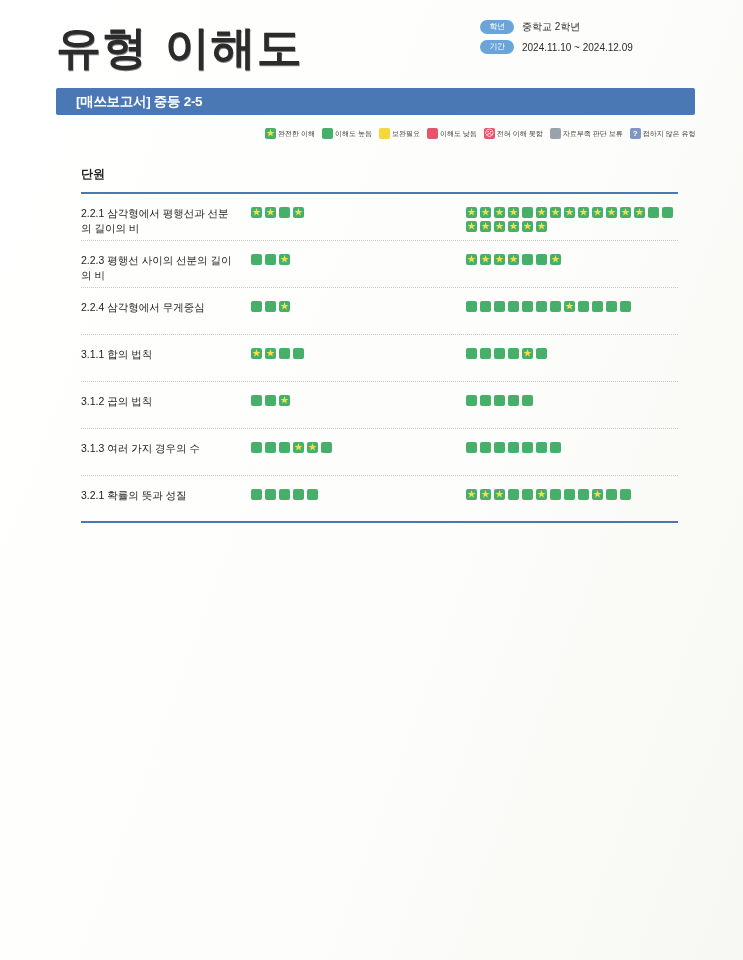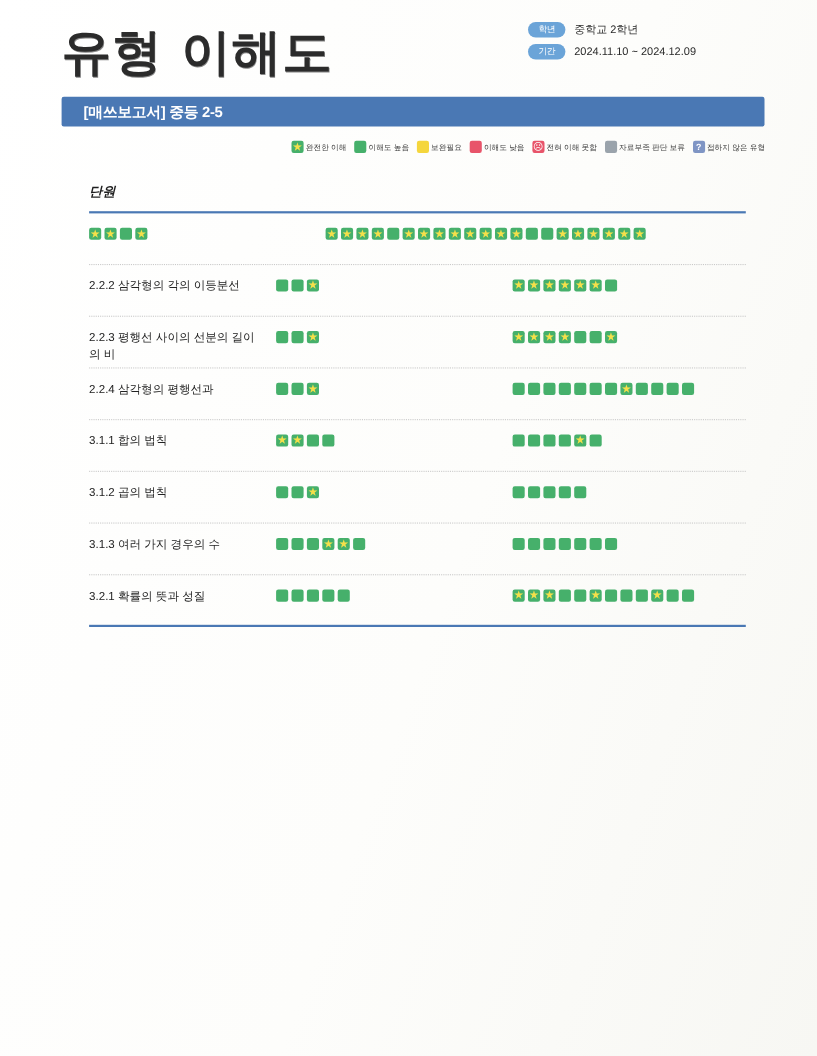--- a/index.html
+++ b/index.html
@@ -176,21 +176,21 @@
   .thead {
     display: flex;
     border-bottom: 2px solid #4a78b4;
     padding-bottom: 9px;
   }
   .th {
     font-size: 12px;
     font-weight: bold;
     color: #1f1f1f;
   }
-  .col-unit { width: 170px; font-style: italic; }
+  .col-unit { width: 170px; }
   .col-basic { width: 215px; }
   .col-adv { flex: 1; }
 
   .trow {
     display: flex;
     align-items: flex-start;
     border-bottom: 1px dotted #c9c9c9;
     min-height: 47px;
     padding-top: 12px;
     box-sizing: border-box;
@@ -292,86 +292,70 @@
           <span class="legend-label">접하지 않은 유형</span>
         </div>
       </div>
 
     <div class="table">
       <div class="thead">
         <div class="th col-unit">단원</div>
       </div>
       <div id="tbody">
           <div class="trow">
-            <div class="cell-basic">
-              <span class="box star" style="background: rgb(70, 176, 107);"></span>
-              <span class="box star" style="background: rgb(70, 176, 107);"></span>
-              <span class="box" style="background: rgb(70, 176, 107);"></span>
-              <span class="box star" style="background: rgb(70, 176, 107);"></span>
-            </div>
-            <div class="cell-adv">
-              <span class="box star" style="background: rgb(70, 176, 107);"></span>
-              <span class="box star" style="background: rgb(70, 176, 107);"></span>
-              <span class="box star" style="background: rgb(70, 176, 107);"></span>
-              <span class="box star" style="background: rgb(70, 176, 107);"></span>
-              <span class="box" style="background: rgb(70, 176, 107);"></span>
-              <span class="box star" style="background: rgb(70, 176, 107);"></span>
-              <span class="box star" style="background: rgb(70, 176, 107);"></span>
-              <span class="box star" style="background: rgb(70, 176, 107);"></span>
-              <span class="box star" style="background: rgb(70, 176, 107);"></span>
-              <span class="box star" style="background: rgb(70, 176, 107);"></span>
-              <span class="box star" style="background: rgb(70, 176, 107);"></span>
-              <span class="box star" style="background: rgb(70, 176, 107);"></span>
-              <span class="box star" style="background: rgb(70, 176, 107);"></span>
-              <span class="box" style="background: rgb(70, 176, 107);"></span>
-              <span class="box" style="background: rgb(70, 176, 107);"></span>
-              <span class="box star" style="background: rgb(70, 176, 107);"></span>
-              <span class="box star" style="background: rgb(70, 176, 107);"></span>
-              <span class="box star" style="background: rgb(70, 176, 107);"></span>
-              <span class="box star" style="background: rgb(70, 176, 107);"></span>
-              <span class="box star" style="background: rgb(70, 176, 107);"></span>
-              <span class="box star" style="background: rgb(70, 176, 107);"></span>
-            </div>
-          </div>
-          <div class="trow">
-            <div class="cell-unit">2.2.2 삼각형의 각의 이등분선</div>
-            <div class="cell-basic">
-              <span class="box" style="background: rgb(70, 176, 107);"></span>
-              <span class="box" style="background: rgb(70, 176, 107);"></span>
-              <span class="box star" style="background: rgb(70, 176, 107);"></span>
-            </div>
-            <div class="cell-adv">
-              <span class="box star" style="background: rgb(70, 176, 107);"></span>
-              <span class="box star" style="background: rgb(70, 176, 107);"></span>
-              <span class="box star" style="background: rgb(70, 176, 107);"></span>
-              <span class="box star" style="background: rgb(70, 176, 107);"></span>
-              <span class="box star" style="background: rgb(70, 176, 107);"></span>
-              <span class="box star" style="background: rgb(70, 176, 107);"></span>
-              <span class="box" style="background: rgb(70, 176, 107);"></span>
+            <div class="cell-unit">2.2.1 삼각형에서 평행선과 선분의 길이의 비</div>
+            <div class="cell-basic">
+              <span class="box star" style="background: rgb(70, 176, 107);"></span>
+              <span class="box star" style="background: rgb(70, 176, 107);"></span>
+              <span class="box" style="background: rgb(70, 176, 107);"></span>
+              <span class="box star" style="background: rgb(70, 176, 107);"></span>
+            </div>
+            <div class="cell-adv">
+              <span class="box star" style="background: rgb(70, 176, 107);"></span>
+              <span class="box star" style="background: rgb(70, 176, 107);"></span>
+              <span class="box star" style="background: rgb(70, 176, 107);"></span>
+              <span class="box star" style="background: rgb(70, 176, 107);"></span>
+              <span class="box" style="background: rgb(70, 176, 107);"></span>
+              <span class="box star" style="background: rgb(70, 176, 107);"></span>
+              <span class="box star" style="background: rgb(70, 176, 107);"></span>
+              <span class="box star" style="background: rgb(70, 176, 107);"></span>
+              <span class="box star" style="background: rgb(70, 176, 107);"></span>
+              <span class="box star" style="background: rgb(70, 176, 107);"></span>
+              <span class="box star" style="background: rgb(70, 176, 107);"></span>
+              <span class="box star" style="background: rgb(70, 176, 107);"></span>
+              <span class="box star" style="background: rgb(70, 176, 107);"></span>
+              <span class="box" style="background: rgb(70, 176, 107);"></span>
+              <span class="box" style="background: rgb(70, 176, 107);"></span>
+              <span class="box star" style="background: rgb(70, 176, 107);"></span>
+              <span class="box star" style="background: rgb(70, 176, 107);"></span>
+              <span class="box star" style="background: rgb(70, 176, 107);"></span>
+              <span class="box star" style="background: rgb(70, 176, 107);"></span>
+              <span class="box star" style="background: rgb(70, 176, 107);"></span>
+              <span class="box star" style="background: rgb(70, 176, 107);"></span>
             </div>
           </div>
           <div class="trow">
             <div class="cell-unit">2.2.3 평행선 사이의 선분의 길이의 비</div>
             <div class="cell-basic">
               <span class="box" style="background: rgb(70, 176, 107);"></span>
               <span class="box" style="background: rgb(70, 176, 107);"></span>
               <span class="box star" style="background: rgb(70, 176, 107);"></span>
             </div>
             <div class="cell-adv">
               <span class="box star" style="background: rgb(70, 176, 107);"></span>
               <span class="box star" style="background: rgb(70, 176, 107);"></span>
               <span class="box star" style="background: rgb(70, 176, 107);"></span>
               <span class="box star" style="background: rgb(70, 176, 107);"></span>
               <span class="box" style="background: rgb(70, 176, 107);"></span>
               <span class="box" style="background: rgb(70, 176, 107);"></span>
               <span class="box star" style="background: rgb(70, 176, 107);"></span>
             </div>
           </div>
           <div class="trow">
-            <div class="cell-unit">2.2.4 삼각형의 평행선과</div>
+            <div class="cell-unit">2.2.4 삼각형에서 무게중심</div>
             <div class="cell-basic">
               <span class="box" style="background: rgb(70, 176, 107);"></span>
               <span class="box" style="background: rgb(70, 176, 107);"></span>
               <span class="box star" style="background: rgb(70, 176, 107);"></span>
             </div>
             <div class="cell-adv">
               <span class="box" style="background: rgb(70, 176, 107);"></span>
               <span class="box" style="background: rgb(70, 176, 107);"></span>
               <span class="box" style="background: rgb(70, 176, 107);"></span>
               <span class="box" style="background: rgb(70, 176, 107);"></span>

